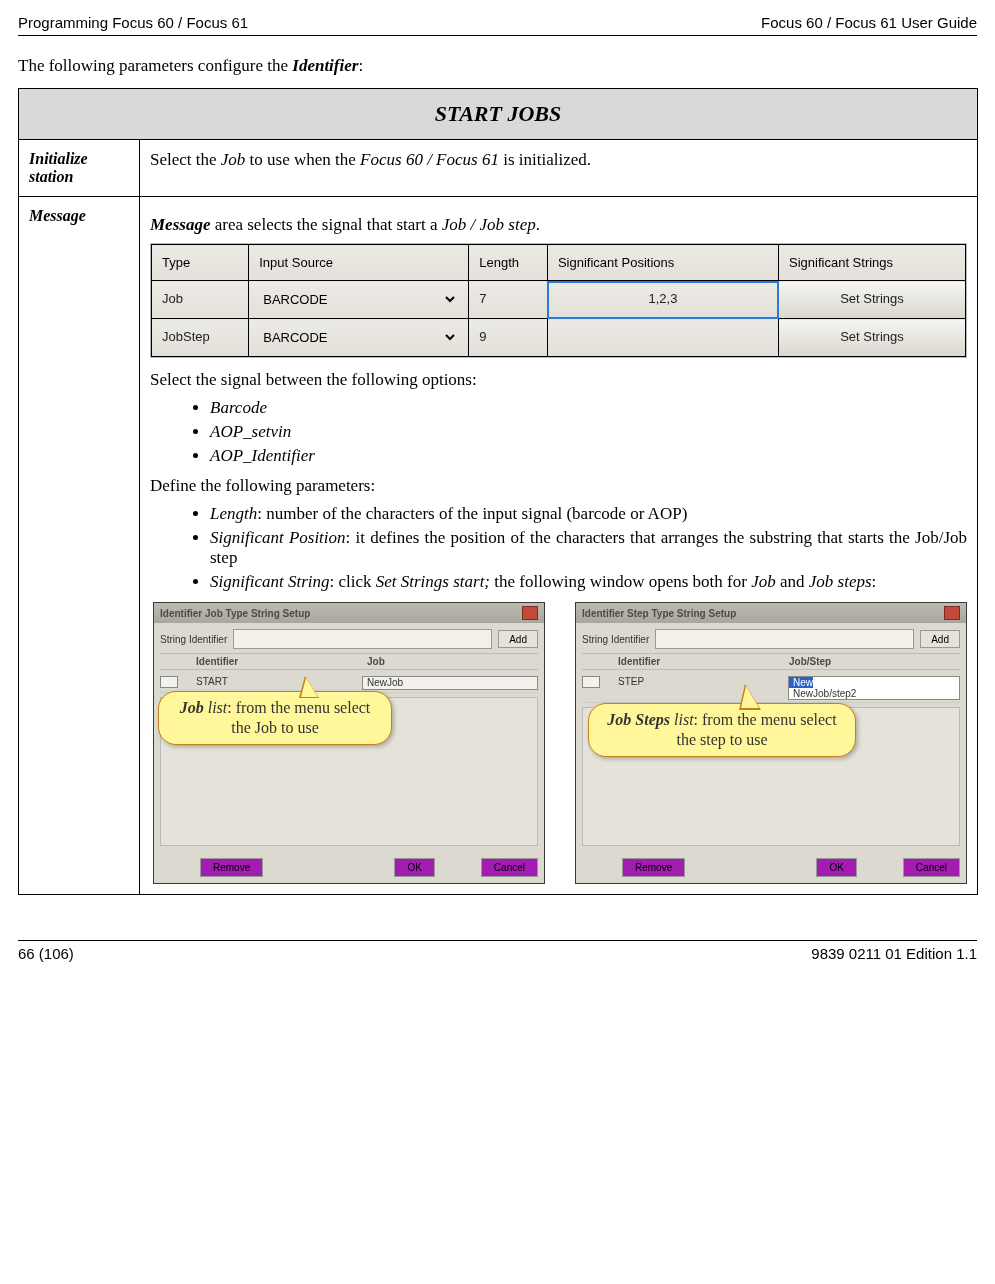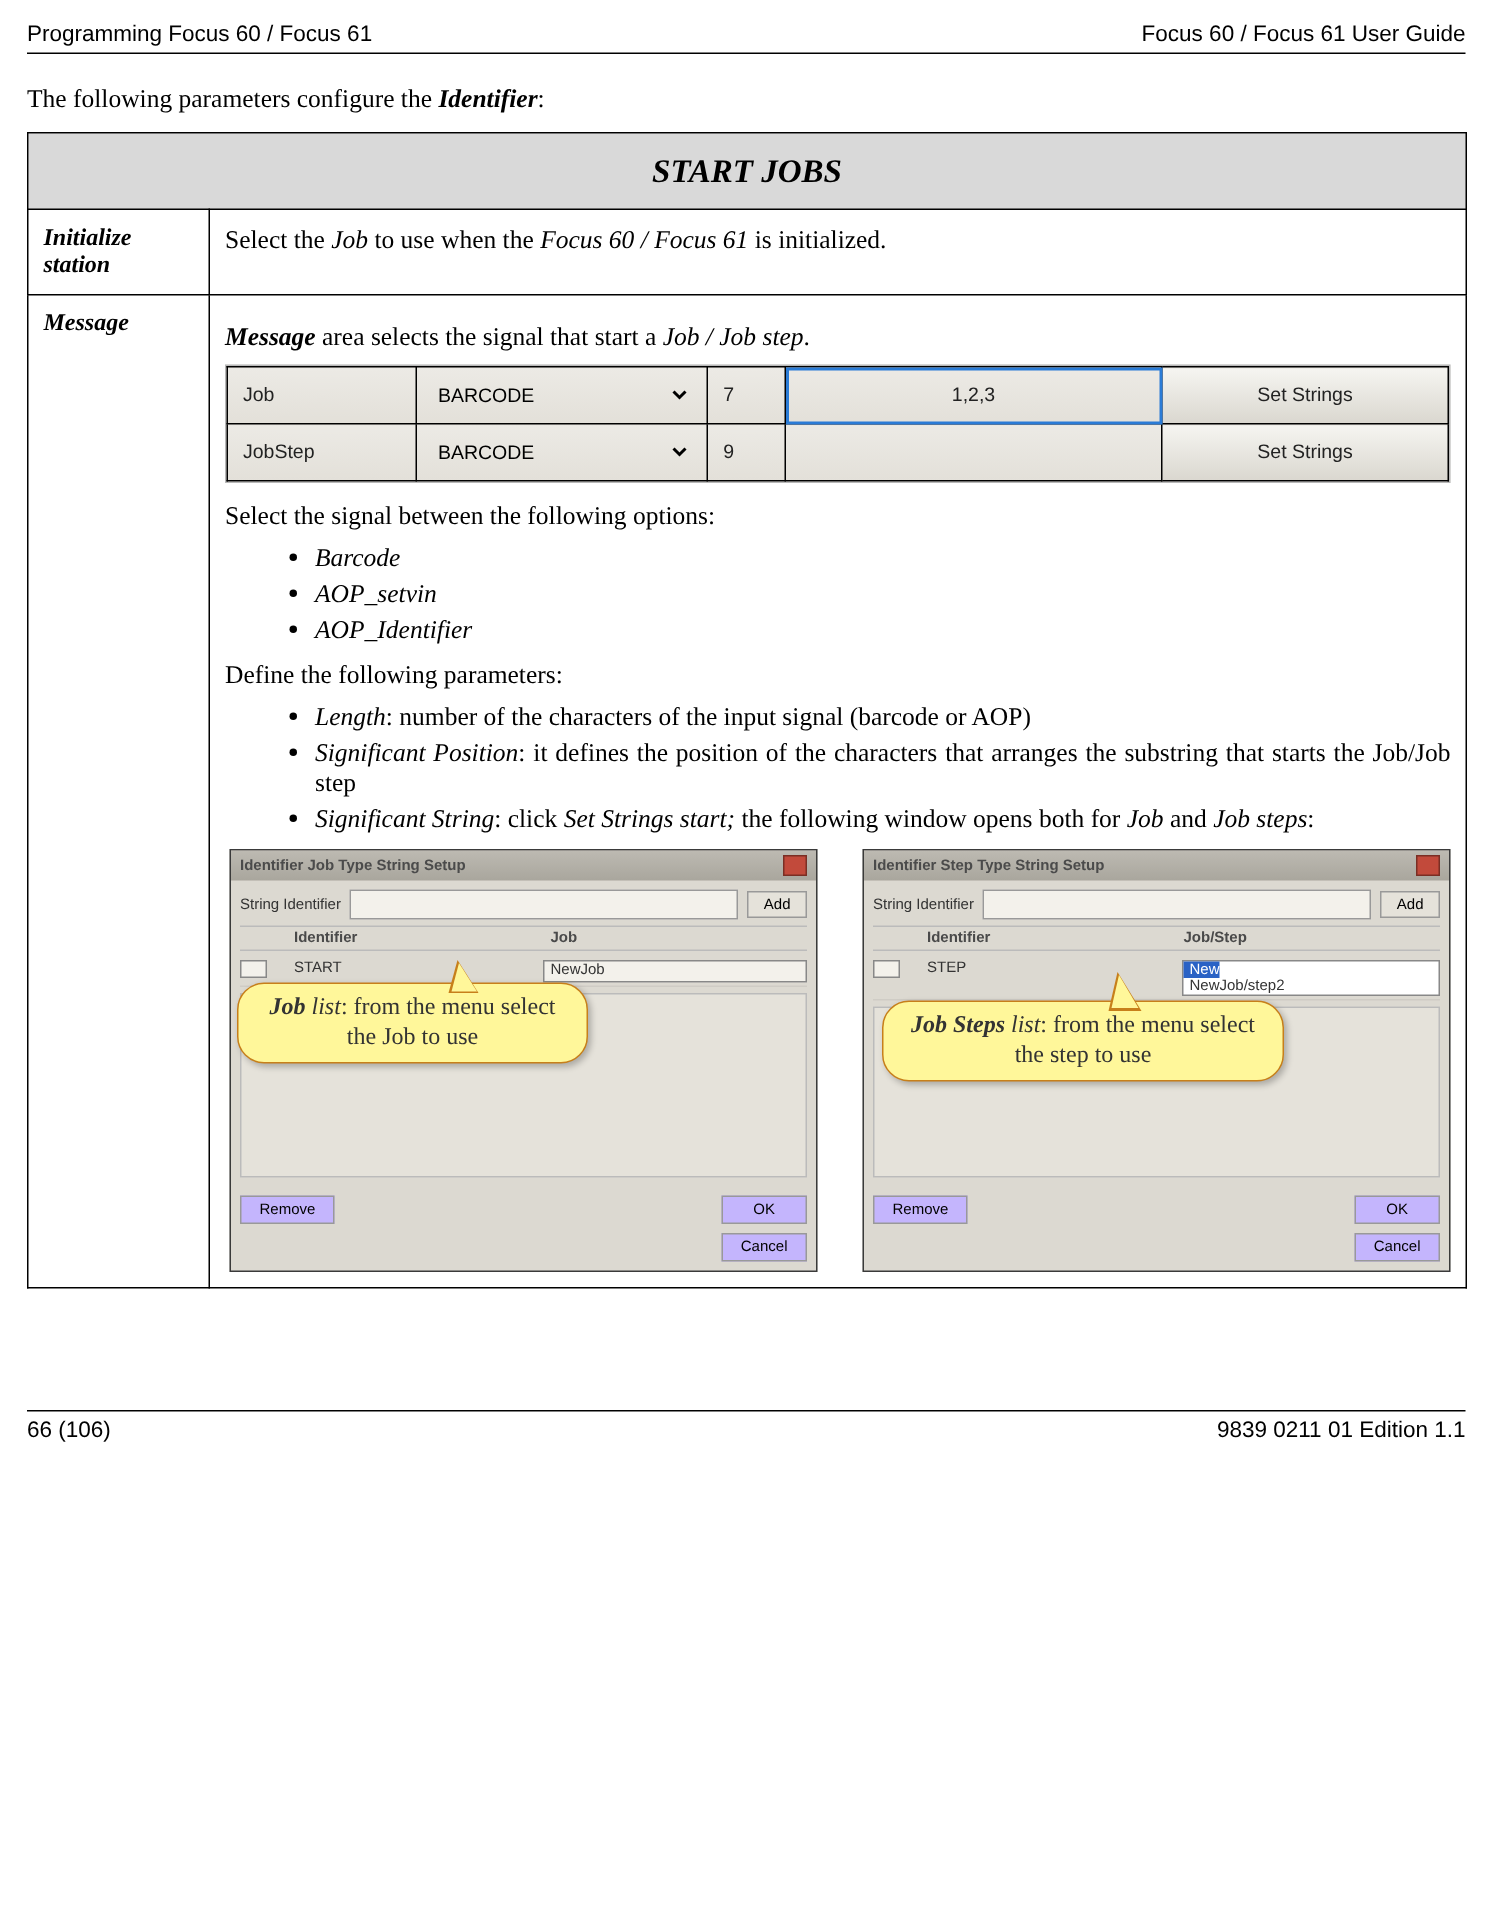--- a/index.html
+++ b/index.html
@@ -156,23 +156,23 @@
   .dlg-sel {
     background: #2a62c5; color: #fff;
   }
   .dlg-list-area {
     flex: 1; background: #e5e2da; border: 1px solid #bbb; overflow: hidden;
   }
   .dlg-footer {
     display: flex; justify-content: space-between; padding: 6px; filter: blur(0.4px);
   }
   .dlg-footer .left button, .dlg-footer .right button {
-    font-size: 10px; border: 1px solid #999; background: #c4b5fd; padding: 3px 12px;
-  }
-  .dlg-footer .right { display: flex; gap: 6px; flex-direction: column; }
+    font-size: 10px; border: 1px solid #999; background: #a21caf; padding: 3px 12px; margin-left: 40px;
+  }
+  .dlg-footer .right { display: flex; gap: 6px; }
 
   
   .callout {
     position: absolute;
     background: #fff79a;
     border: 1.5px solid #c77f1a;
     border-radius: 18px;
     padding: 6px 16px;
     font-family: "Times New Roman", serif;
     font-size: 16px;
@@ -252,20 +252,27 @@
     <tr>
       <td class="rowhead">Message</td>
       <td class="content">
         <p>
           <span class="bolditalic">Message</span><span> area selects the signal that start a </span><span class="italic">Job / Job step</span><span>.</span>
         </p>
 
         <div class="embed1">
           <table>
             <tbody>
+                  <tr>
+              <th style="width:80px">Type</th>
+              <th style="width:220px">Input Source</th>
+              <th style="width:60px">Length</th>
+              <th>Significant Positions</th>
+              <th style="width:180px">Significant Strings</th>
+            </tr>
             <tr>
               <td>Job</td>
               <td><select><option>BARCODE</option></select></td>
               <td>7</td>
               <td class="posfield selected">1,2,3</td>
               <td class="btn">Set Strings</td>
             </tr>
             <tr>
               <td>JobStep</td>
               <td><select><option>BARCODE</option></select></td>

